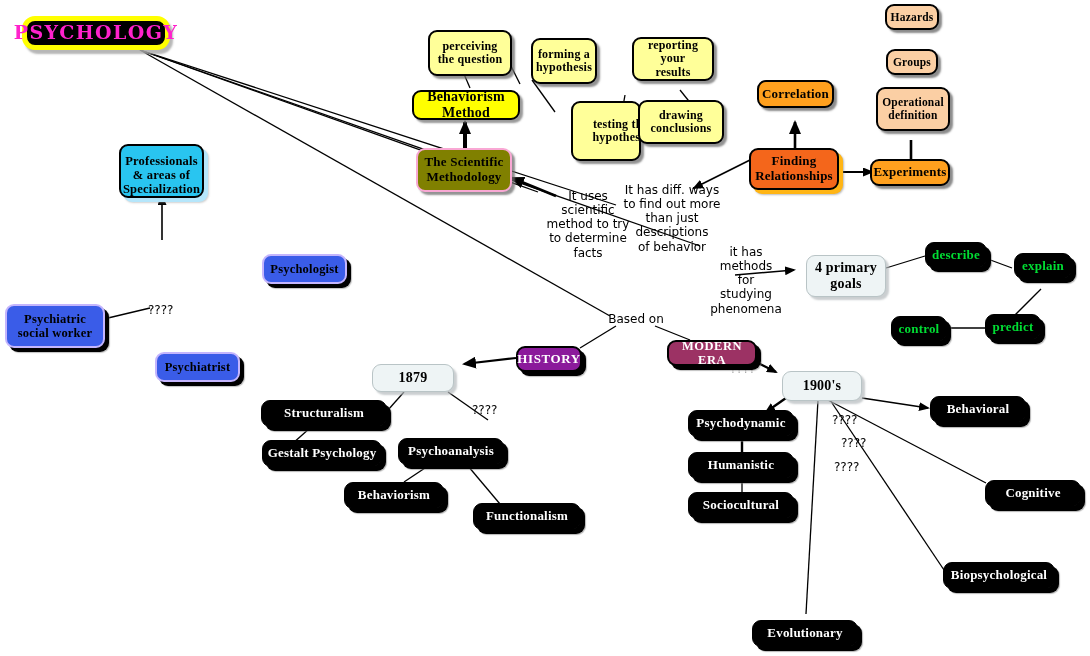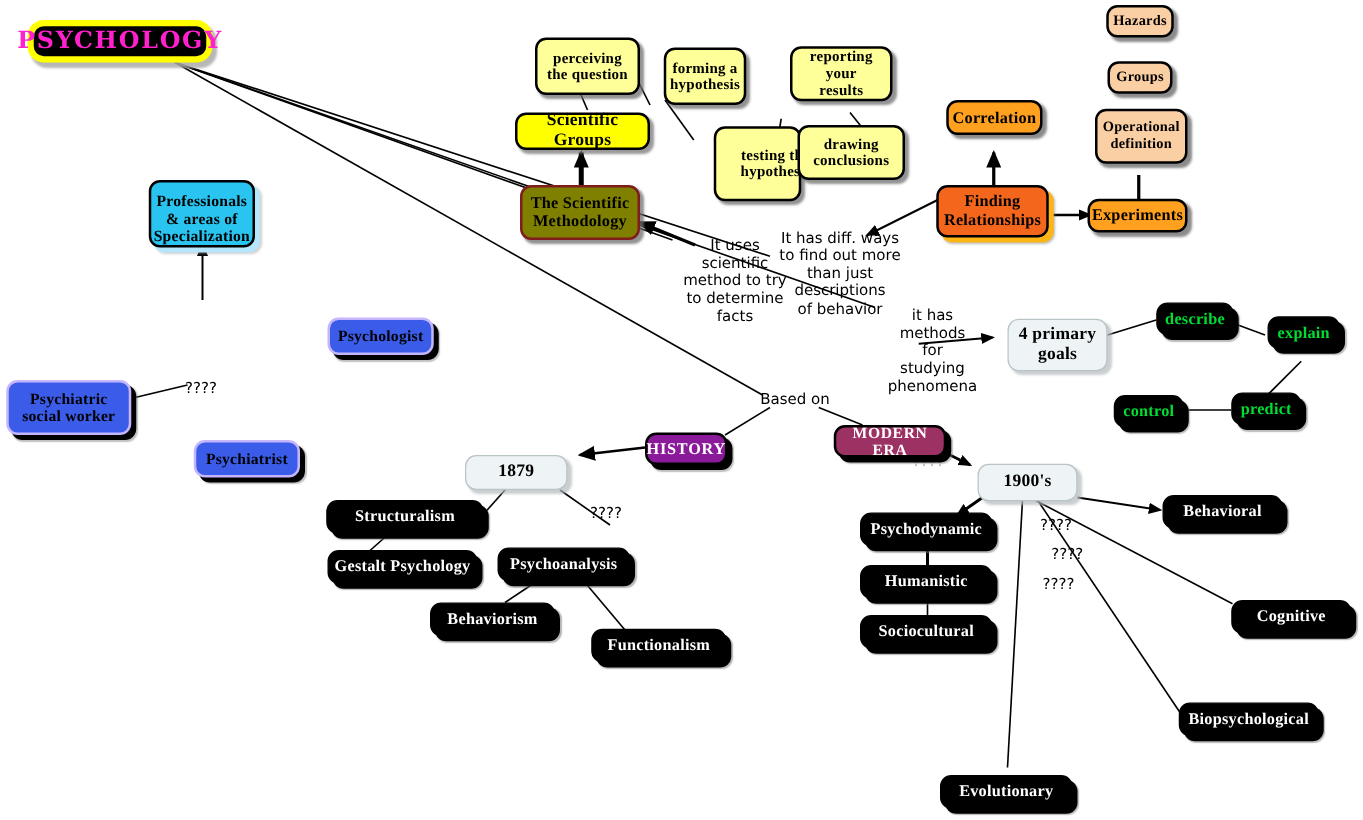--- a/index.html
+++ b/index.html
@@ -75,21 +75,21 @@
   .n-paleyellow {
     background: #ffff99;
     color: #000000;
     border: 2px solid #000000;
     box-shadow: 3px 3px 2px rgba(110,110,110,0.75);
     font-size: 12px;
   }
   .n-olive {
     background: #808000;
     color: #000000;
-    border: 2px solid #7f1d1d;
+    border: 2px solid #f9a8d4;
     box-shadow: 3px 3px 2px rgba(110,110,110,0.75);
     font-size: 13px;
   }
   .n-orange {
     background: #ffa01e;
     color: #000000;
     border: 2px solid #000000;
     box-shadow: 3px 3px 2px rgba(110,110,110,0.8);
     font-size: 13px;
   }
@@ -276,21 +276,21 @@
     <span>forming a
 hypothesis</span>
   </div>
 
   <div class="node n-paleyellow" style="left:632px; top:37px; width:82px; height:44px;">
     <span>reporting your
 results</span>
   </div>
 
   <div class="node n-yellow" style="left:412px; top:90px; width:108px; height:30px;">
-    <span>Scientific  Groups</span>
+    <span>Behaviorism  Method</span>
   </div>
 
   <div class="node n-paleyellow" style="left:571px; top:101px; width:70px; height:60px;padding-left:29px;">
     <span>testing the
 hypothesis</span>
   </div>
 
   <div class="node n-paleyellow" style="left:638px; top:100px; width:86px; height:44px;">
     <span>drawing
 conclusions</span>

